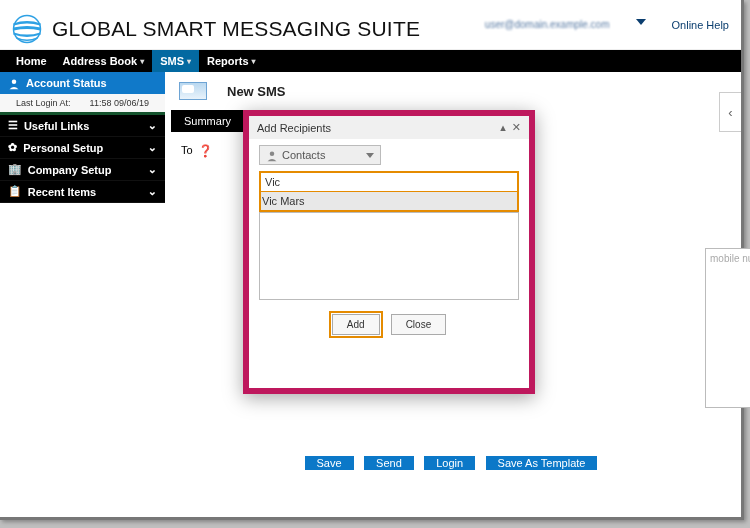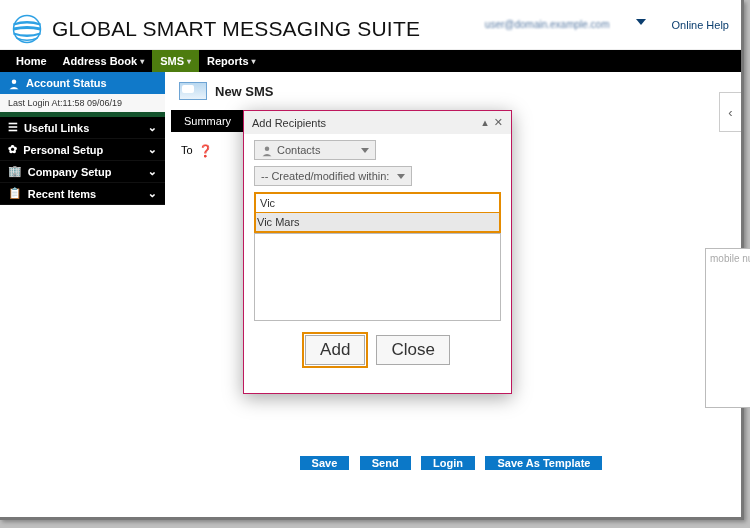--- a/index.html
+++ b/index.html
@@ -8,60 +8,60 @@
   .window-frame { position:absolute; top:0; left:0; width:744px; height:520px; background:#fff; border-right:3px solid #777; border-bottom:3px solid #777; box-shadow: 2px 2px 4px rgba(0,0,0,0.3); }
   .header { height:50px; display:flex; align-items:center; padding:0 12px; border-bottom:1px solid #eee; justify-content:space-between; }
   .header-left { display:flex; align-items:center; gap:10px;margin-top:8px; }
   .logo { width:30px; height:30px; }
   .app-title { font-size:21px; font-weight:300; color:#111; letter-spacing:0.2px; }
   .header-right { display:flex; align-items:flex-start; gap:26px; font-size:10px; color:#0b3e6f; }
   .user-chip { color:#5a7ca5; filter:blur(1px); white-space:nowrap; }
   .user-caret { width:0; height:0; border-left:5px solid transparent; border-right:5px solid transparent; border-top:6px solid #0b3e6f; display:inline-block; }
   .nav { background:#000; height:22px; display:flex; align-items:stretch; padding:0 8px; }
   .nav-item { color:#fff; font-size:11px; font-weight:bold; display:flex; align-items:center; padding:0 8px; text-decoration:none; cursor:pointer; }
-  .nav-item.active { background:#4d7c0f; }
+  .nav-item.active { background:#0369a1; }
   .nav-caret { margin-left:3px; font-size:8px; color:#ddd; }
   .main { display:flex; align-items:flex-start; }
   .sidebar { width:165px; font-size:11px; color:#fff; }
   .acct-status { background:#1079c9; height:22px; display:flex; align-items:center; padding:0 8px; gap:6px; font-weight:bold; }
-  .login-row { background:#f7f7f7; color:#333; font-size:9px; padding:4px 8px; border-bottom:5px solid #14532d; display:flex; }
+  .login-row { background:#f7f7f7; color:#333; font-size:9px; padding:4px 16px; border-bottom:3px solid #14532d; display:flex; justify-content:space-between; }
   .side-item { background:#000; height:22px; display:flex; align-items:center; padding:0 8px; justify-content:space-between; font-weight:bold; cursor:pointer; border-bottom:1px solid #111; }
   .side-left { display:flex; align-items:center; gap:6px; }
   .chev { font-size:11px; }
   .content { flex:1; position:relative; padding:6px 10px 10px 6px; min-height:440px; }
   .right-tab { position:absolute; right:0; top:20px; width:22px; height:40px; border:1px solid #ccc; border-right:none; display:flex; align-items:center; justify-content:center; color:#666; font-size:13px; cursor:pointer; }
-  .page-head { display:flex; align-items:center; gap:8px; padding:4px 0 10px 8px; }
+  .page-head { display:flex; align-items:center; gap:20px; padding:4px 0 10px 8px; }
   .page-icon { width:28px; height:18px; background:linear-gradient(#b9d8f0,#e9f3fb); border:1px solid #6ea4d4; position:relative; }
   .page-icon::after { content:""; position:absolute; left:2px; top:2px; width:12px; height:8px; background:#fff; border-radius:2px; }
   .page-title { font-weight:bold; font-size:13px; color:#222; }
   .tabrow { display:flex; gap:0; margin-left:0; }
   .tab { font-size:11px; padding:4px 12px; background:#f0f0f0; color:#444; border:1px solid #d0d0d0; cursor:pointer; }
   .tab.active { background:#000; color:#fff; border-color:#000; }
   .tab + .tab { border-left:none; }
   .form-area { padding:12px 0 0 10px; font-size:11px; }
   .to-row { display:flex; align-items:flex-start; gap:6px; }
   .q-icon { color:#0b78c8; font-size:12px; }
   .mobile-box { position:absolute; left:540px; top:176px; width:155px; height:160px; border:1px solid #bbb; background:#fff; font-size:10px; color:#aaa; padding:4px; }
   .action-row { text-align:center; margin-top:295px; }
-  .btn { display:inline-block; background:#0b78c8; color:#fff; font-size:11px; font-weight:bold; padding:1px 12px; margin:0 3px; cursor:pointer; border:none; }
+  .btn { display:inline-block; background:#0b78c8; color:#fff; font-size:11px; font-weight:normal; padding:1px 12px; margin:0 3px; cursor:pointer; border:none; }
   .footer { text-align:center; font-size:10px; color:#444; padding:26px 0 10px; }
 
   
-  .modal { position:absolute; left:243px; top:110px; width:269px; height:284px; background:#fff; border:1px solid #be185d; box-shadow:0 4px 18px rgba(0,0,0,0.35); font-size:11px; }
+  .modal { position:absolute; left:243px; top:110px; width:292px; height:284px; background:#fff; border:6px solid #be185d; box-shadow:0 4px 18px rgba(0,0,0,0.35); font-size:11px; }
   .modal-title { background:#f0f0f0; padding:5px 8px; display:flex; justify-content:space-between; align-items:center; color:#333; }
   .modal-title-ctrls { display:flex; gap:6px; color:#666; }
   .modal-body { padding:6px 10px 10px; }
   .select { border:1px solid #bbb; background:#eee; width:122px; height:20px; display:flex; align-items:center; padding:0 6px; justify-content:space-between; color:#555; margin-bottom:6px; cursor:pointer; }
   .select.wide { width:158px; }
   .search-area { border:2px solid #e58b00; margin-top:6px; background:#fff; }
   .search-input { width:100%; border:none; border-bottom:1px solid #e58b00; padding:3px 4px; font-size:11px; outline:none; color:#333; }
   .suggestion { background:#e8e8e8; padding:3px 1px; color:#333; cursor:pointer; }
   .textarea { border:1px solid #bbb; height:88px; margin-top:0; background:#fff; }
   .modal-actions { text-align:center; margin-top:14px; }
-  .mbtn { display:inline-block; border:1px solid #aaa; background:#f7f7f7; color:#333; font-size:17px; padding:4px 14px; margin:0 4px; cursor:pointer; }
+  .mbtn { display:inline-block; border:1px solid #aaa; background:#f7f7f7; color:#333; font-size:10px; padding:4px 14px; margin:0 4px; cursor:pointer; }
   .mbtn.hl { outline:2px solid #e58b00; outline-offset:1px; }
   .svg-icon { width:12px; height:12px; display:inline-block; vertical-align:middle; }
   .caret-dn { width:0; height:0; border-left:4px solid transparent; border-right:4px solid transparent; border-top:5px solid #777; display:inline-block; }
 </style>
 </head>
 <body>
 
 <div class="window-frame">
   <div class="header">
     <div class="header-left">
@@ -200,24 +200,20 @@
       <div class="select">
         <span style="display:flex; gap:4px; align-items:center;">
           <span><svg class="svg-icon" viewBox="0 0 16 16">
                 <circle cx="8" cy="5" r="3" fill="#888"></circle>
                 <path d="M2 15 Q8 9 14 15" fill="#888"></path>
               </svg></span>
           <span>Contacts</span>
         </span>
         <span class="caret-dn"></span>
       </div>
-      <div class="select wide">
-        <span>-- Created/modified within:</span>
-        <span class="caret-dn"></span>
-      </div>
 
       <div class="search-area">
         <input class="search-input" value="Vic" style="">
         <div class="suggestion"><span>Vic Mars</span></div>
       </div>
       <div class="textarea"></div>
 
       <div class="modal-actions">
         <span class="mbtn hl"><span>Add</span></span>
         <span class="mbtn"><span>Close</span></span>

